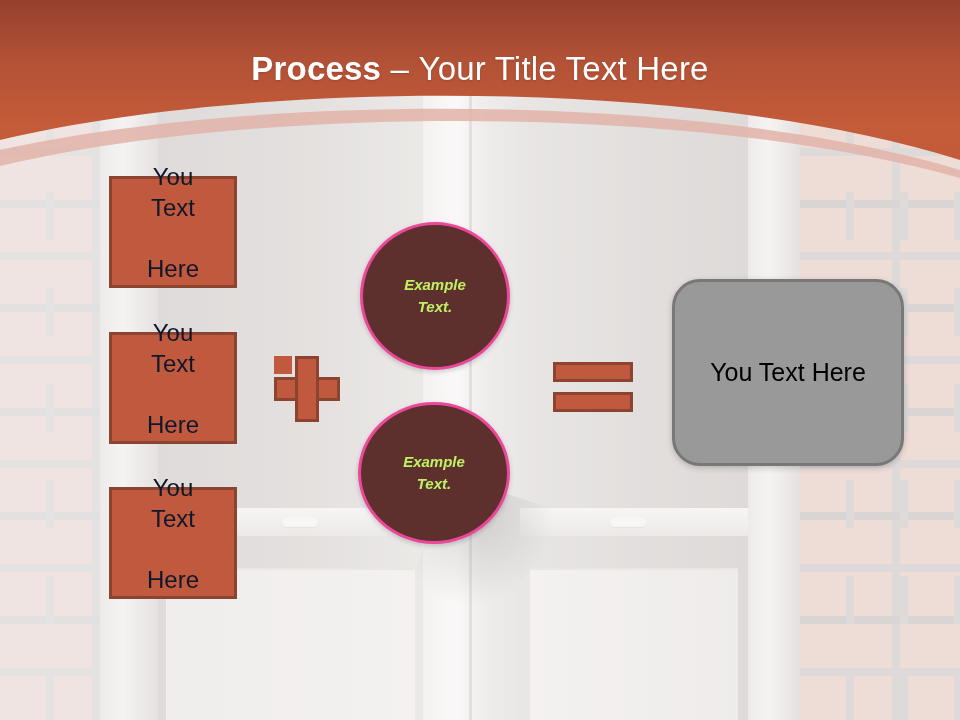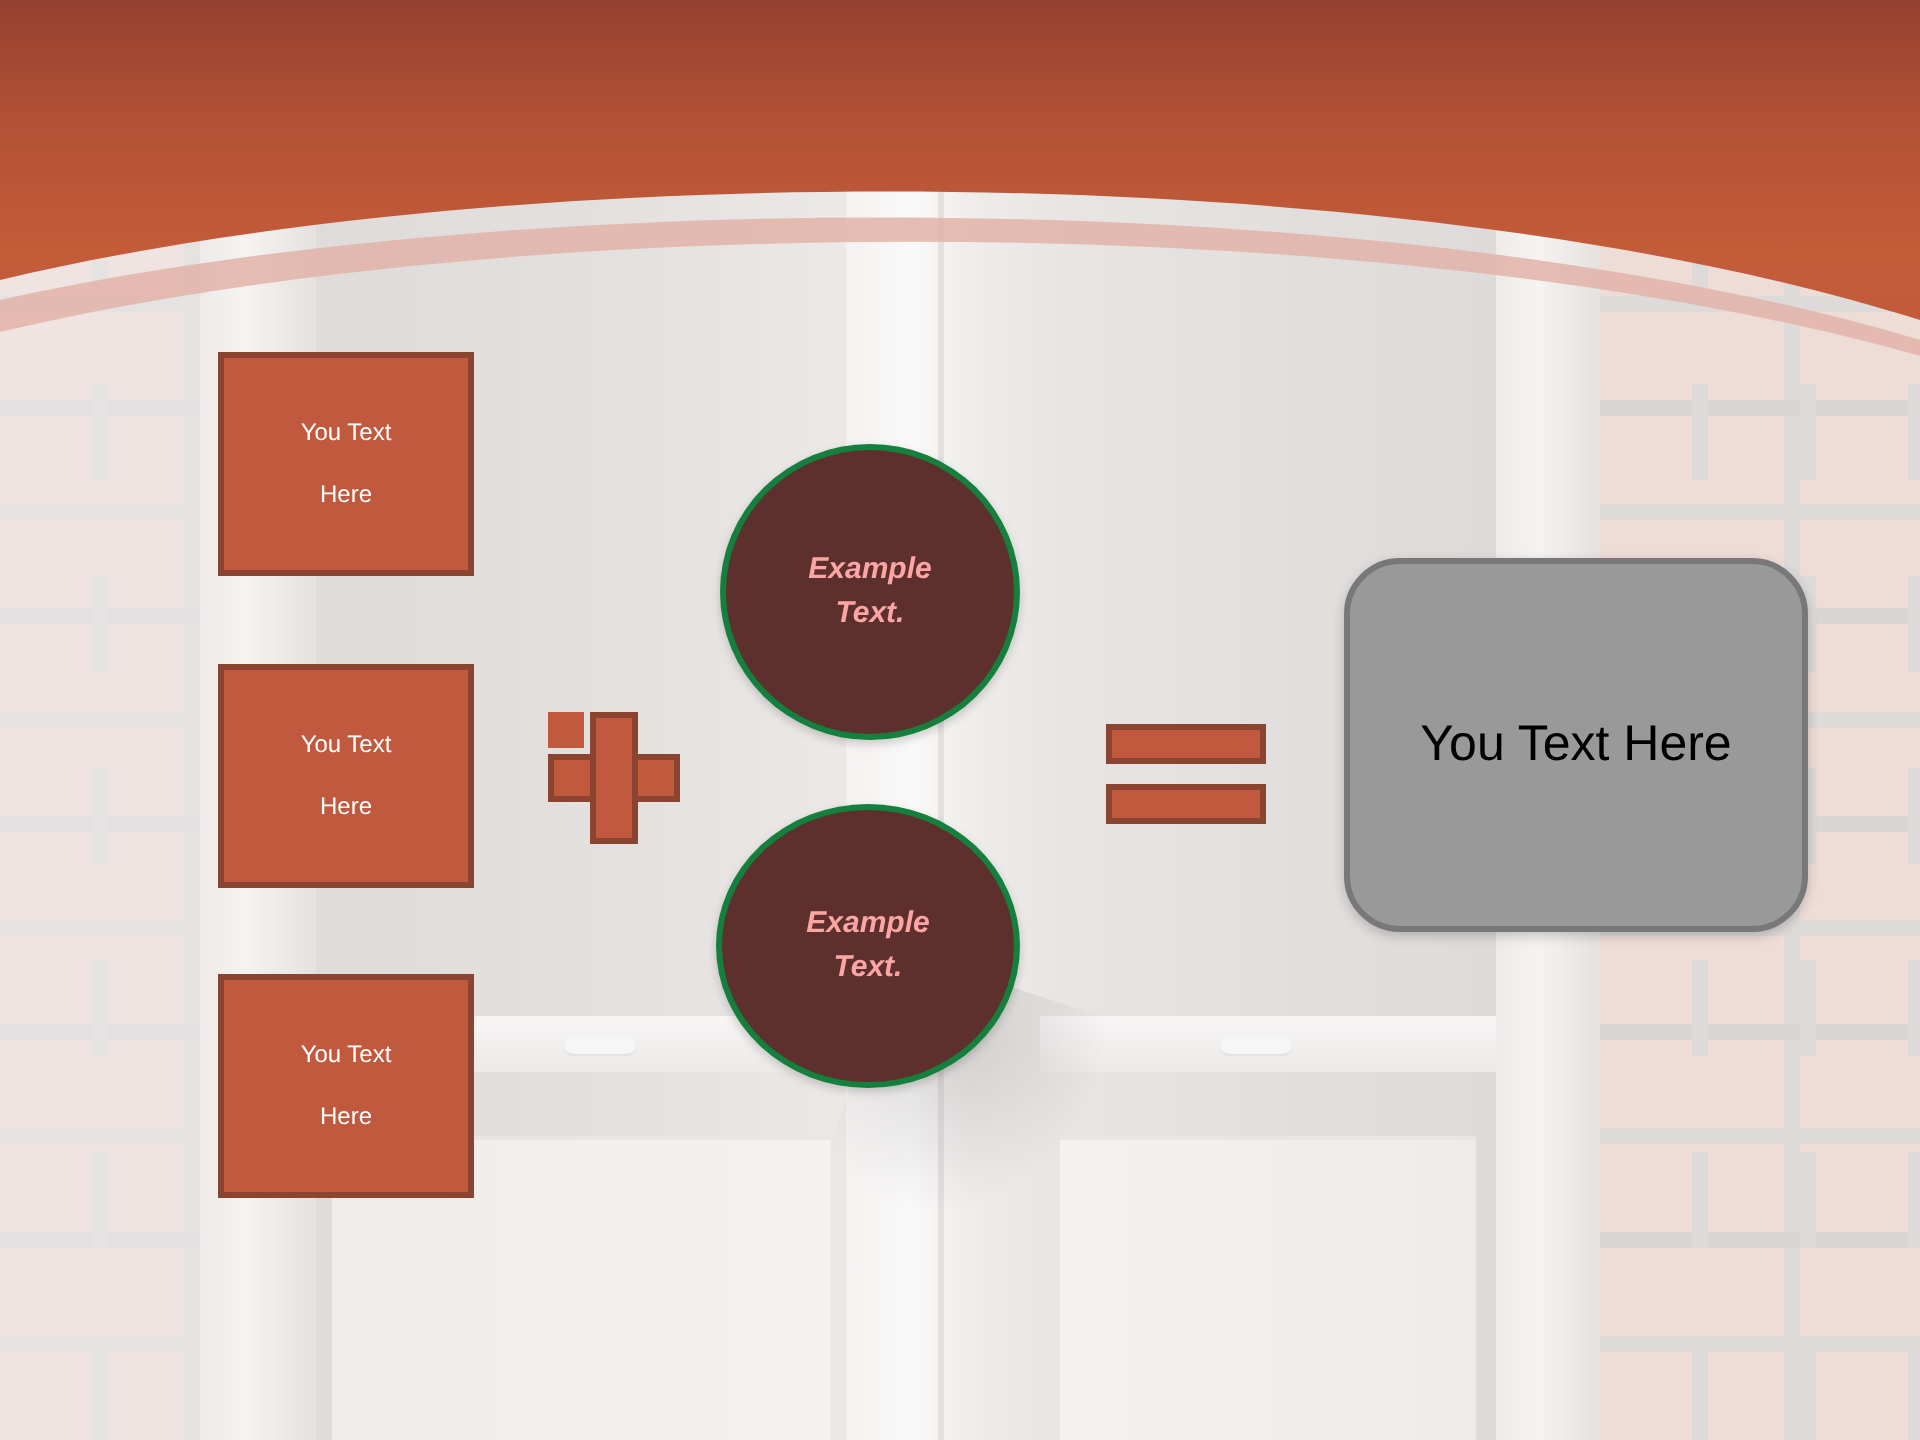--- a/index.html
+++ b/index.html
@@ -105,30 +105,30 @@
   .title .bold{font-weight:bold;}
   .title .dash{font-weight:normal;}
   .title .rest{font-weight:normal;}
 
   
   .arcglow{position:absolute;left:0;top:108px;width:960px;height:70px;pointer-events:none;}
 
   
   .obox{
     position:absolute;background:#c0593d;border:3px solid #8a4430;
-    color:#ffffff;font-size:12px;line-height:1.28;
-    display:flex;align-items:center;justify-content:center;text-align:center;
+    color:#0f172a;font-size:24px;line-height:1.28;
+    display:flex;align-items:flex-end;justify-content:center;text-align:center;
     box-sizing:border-box;
   }
   .obox span{display:block;padding:0 8px;}
 
   .circle{
     position:absolute;border-radius:50%;
-    background:#5d2f2d;border:3px solid #15803d;
-    color:#fca5a5;font-size:15px;font-weight:bold;font-style:italic;line-height:1.45;
+    background:#5d2f2d;border:3px solid #ec4899;
+    color:#bef264;font-size:15px;font-weight:bold;font-style:italic;line-height:1.45;
     display:flex;align-items:center;justify-content:center;text-align:center;
     box-sizing:border-box;
     box-shadow:0 2px 5px rgba(0,0,0,0.18);
   }
 
   .plus{position:absolute;}
   .plus .bar{position:absolute;background:#c0593d;border:3px solid #8a4430;box-sizing:border-box;}
   .plus .h{left:0;top:21px;width:66px;height:24px;}
   .plus .v{left:21px;top:0;width:24px;height:66px;}
   .plus .center{left:24px;top:24px;width:18px;height:18px;background:#c0593d;border:0;}
@@ -198,20 +198,23 @@
           <stop offset="0%" stop-color="#95412f"></stop>
           <stop offset="40%" stop-color="#b35236"></stop>
           <stop offset="78%" stop-color="#c45b39"></stop>
           <stop offset="100%" stop-color="#c35a39"></stop>
         </linearGradient>
       </defs>
       <path d="M0,0 L960,0 L960,160 C700,78 260,78 0,140 Z" fill="url(#hdrGrad)"></path>
     </svg>
   </div>
 
+  <div class="title">
+    <span class="bold">Process</span><span class="dash">&nbsp;</span><span class="dash">–</span><span class="dash">&nbsp;</span><span class="rest">Your Title Text Here</span>
+  </div>
 
   <div class="obox" style="left:109px;top:176px;width:128px;height:112px;">
     <span>
       <span>You Text</span><br>
       <span>Here</span>
     </span>
   </div>
 
   <div class="obox" style="left:109px;top:332px;width:128px;height:112px;">
     <span>

